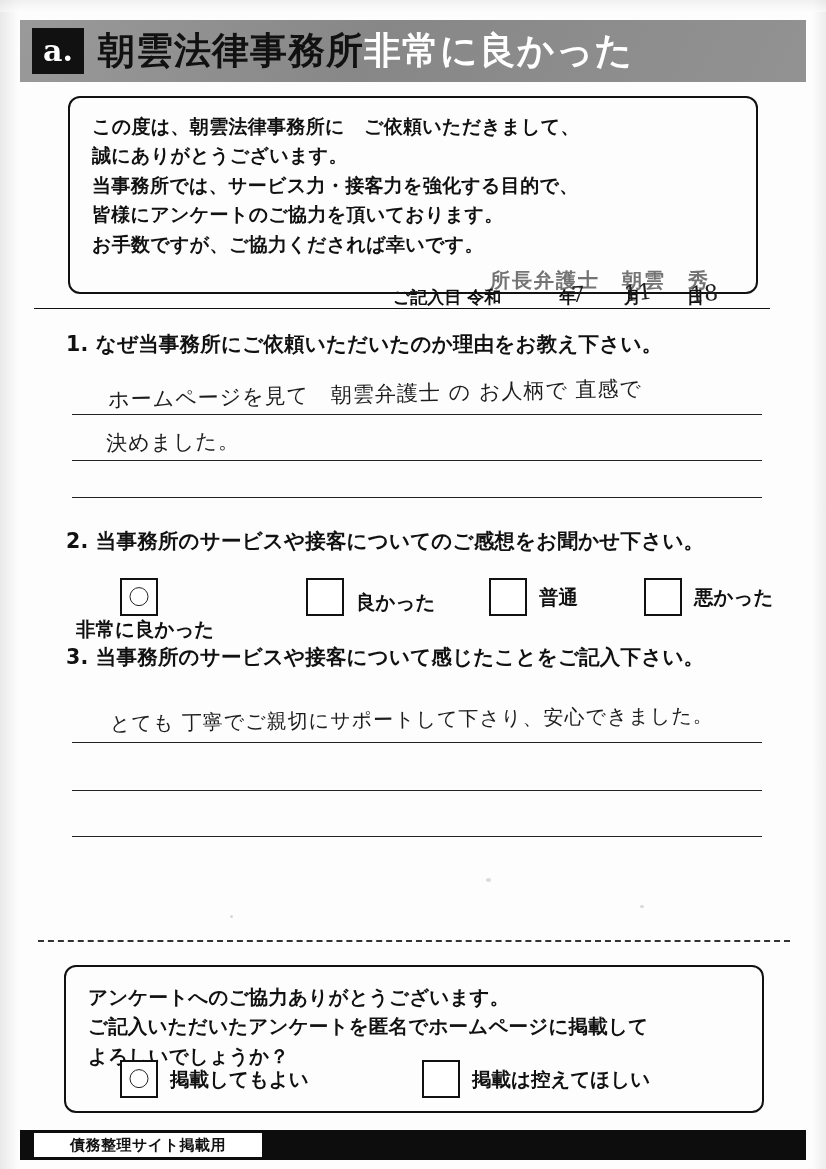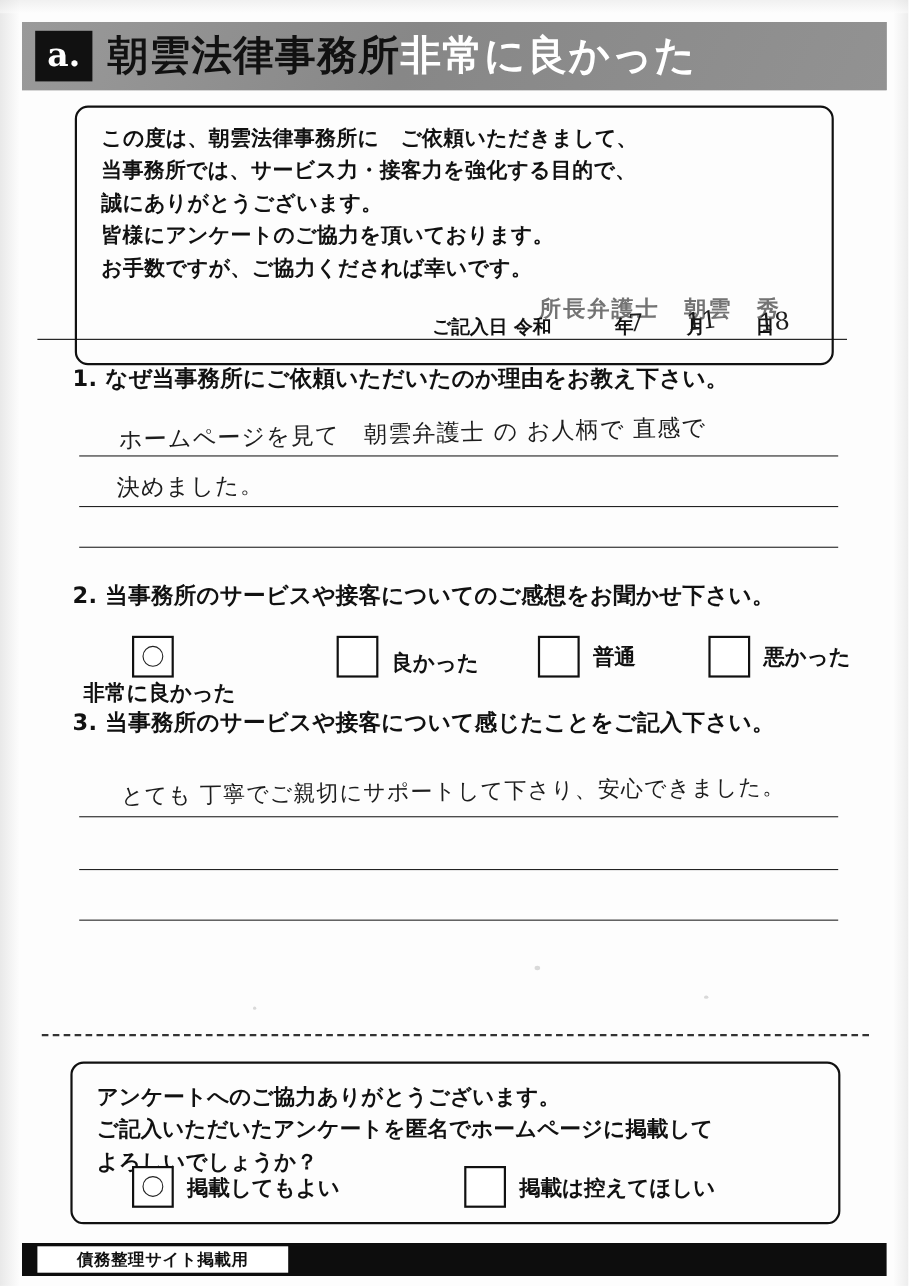--- a/index.html
+++ b/index.html
@@ -81,21 +81,21 @@
   .header-title .light {
     color: #ffffff;
   }
 
   
   .intro-box {
     position: absolute;
     left: 68px;
     top: 96px;
     width: 690px;
-    height: 236px;
+    height: 198px;
     border: 2px solid #111;
     border-radius: 12px;
     box-sizing: border-box;
     padding: 14px 22px 10px 22px;
   }
   .intro-line {
     font-size: 19px;
     font-weight: bold;
     color: #111;
     line-height: 1.55;
@@ -333,22 +333,22 @@
   <div class="header-band"></div>
   <div class="header-inner">
     <div class="header-mark">a.</div>
     <div class="header-title">
       <span>朝雲法律事務所</span><span class="light">非常に良かった</span>
     </div>
   </div>
 
   <div class="intro-box">
     <div class="intro-line">この度は、朝雲法律事務所に　ご依頼いただきまして、</div>
+    <div class="intro-line">誠にありがとうございます。</div>
     <div class="intro-line">当事務所では、サービス力・接客力を強化する目的で、</div>
-    <div class="intro-line">誠にありがとうございます。</div>
     <div class="intro-line">皆様にアンケートのご協力を頂いております。</div>
     <div class="intro-line">お手数ですが、ご協力くだされば幸いです。</div>
     <div class="intro-sign">所長弁護士　朝雲　秀</div>
   </div>
 
   <div class="date-row">
     <div class="date-rule"></div>
     <div class="date-label">
       <span>ご記入日  令和</span>
       <span style="display:inline-block;width:52px"></span><span>年</span>

